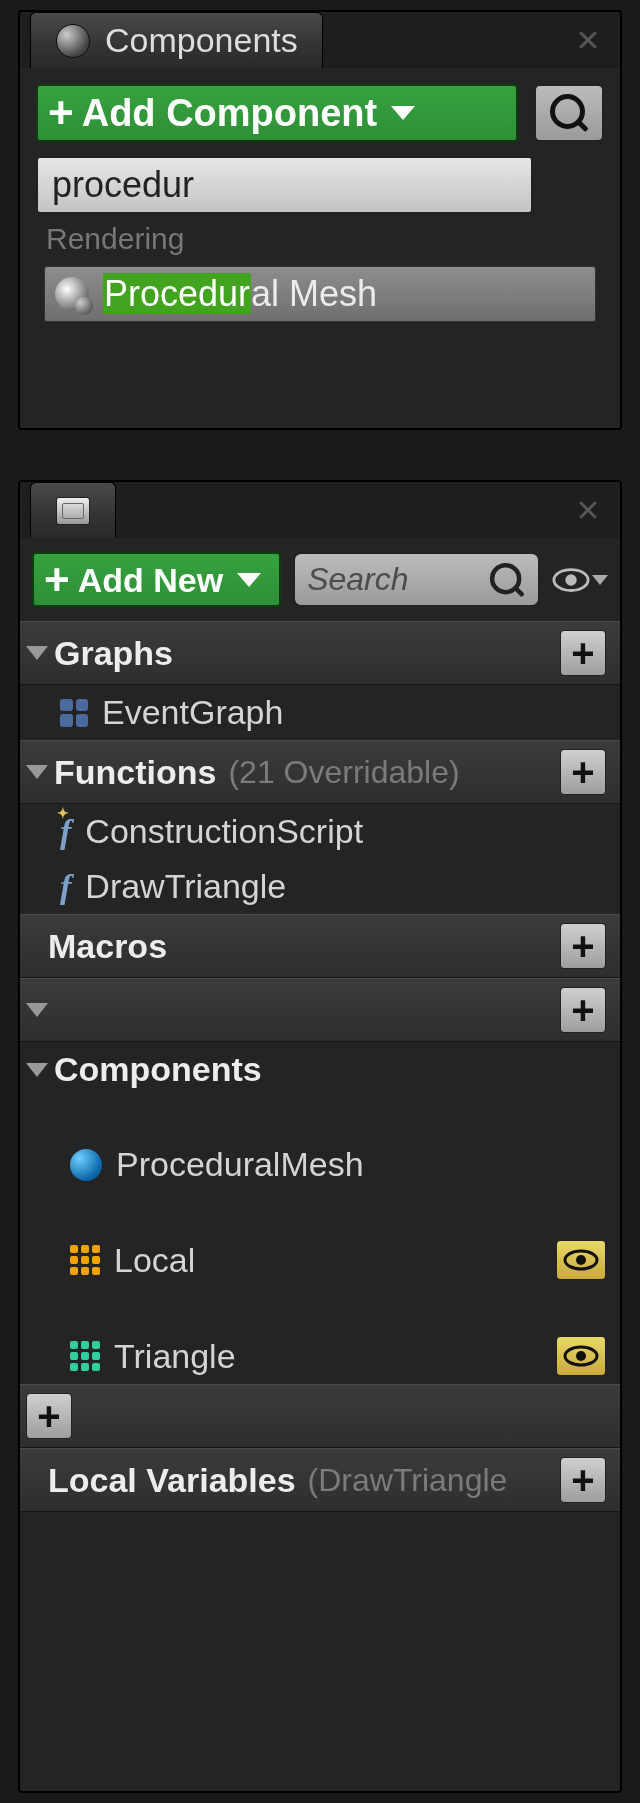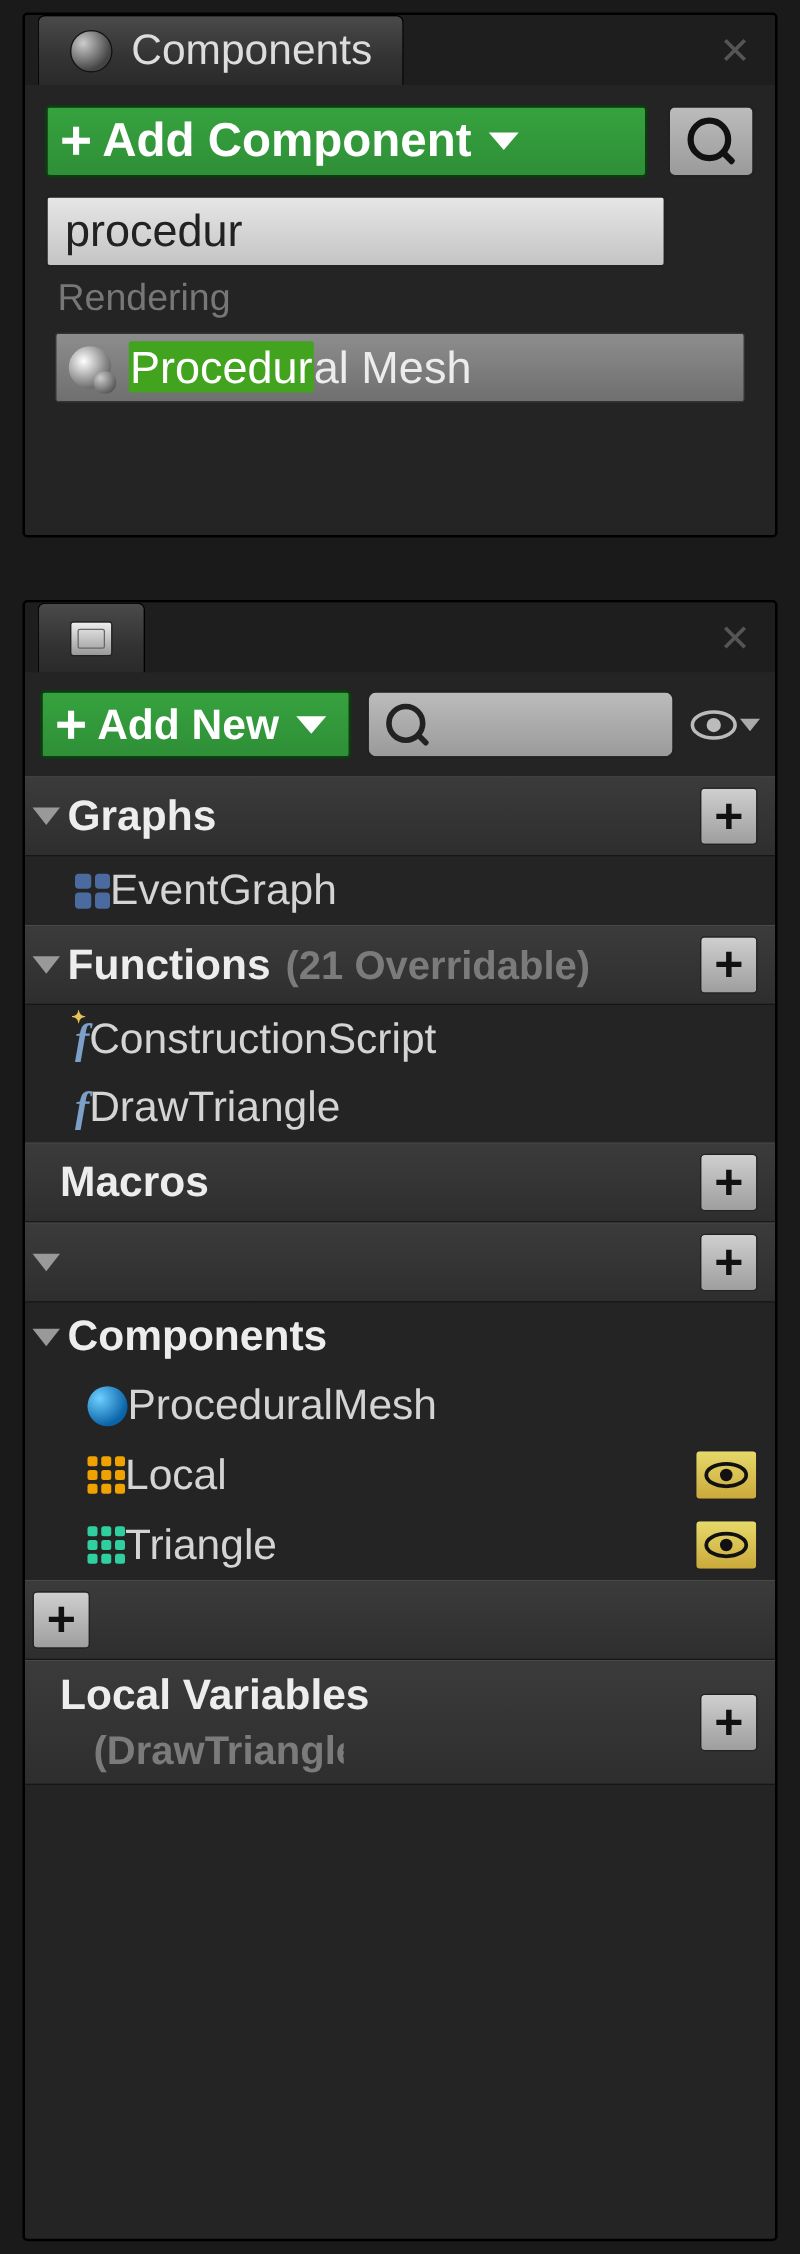--- a/index.html
+++ b/index.html
@@ -45,28 +45,28 @@
   .dropdown-item{ display:flex; align-items:center; gap: 14px; background: linear-gradient(#8d8d8d,#6f6f6f); border:1px solid #333; border-radius:3px; margin: 4px 8px; padding: 6px 10px; font-size: 36px; color: #ececec; cursor:pointer;}
   .mesh-dot     { width: 34px; height:34px; border-radius:50%; background: radial-gradient(circle at 35% 35%, #fff, #6e6e6e 70%); position:relative;}
   .mesh-dot::after{content:"";position:absolute;width:18px;height:18px;border-radius:50%;background:radial-gradient(circle at 30% 30%,#ccc,#333);right:-4px;bottom:-4px;}
   .hl { background:#42a31f; color:#fff; padding:0 1px; border-radius:2px;}
 
   
   .section-row { display:flex; align-items:center; justify-content:space-between; background: linear-gradient(#3b3b3b,#2e2e2e); border-top:1px solid #4a4a4a; border-bottom:1px solid #161616; padding: 8px 14px 8px 6px; }
   .section-left{ display:flex; align-items:center; gap:6px; font-size: 34px; }
   .tri-down    { width:0;height:0;border-left:11px solid transparent;border-right:11px solid transparent;border-top:14px solid #999; transform: rotate(0deg);}
   .section-title{ font-weight:bold; color:#ededed; }
-  .section-sub { color:#7b7b7b; font-size: 32px; margin-left:6px; font-weight:bold;}
+  .section-sub { color:#7b7b7b; font-size: 32px; margin-left:6px; font-weight:normal;}
   .section-sub-trunc { max-width:200px; white-space:nowrap; overflow:hidden; }
 
   .add-plus { width: 46px; height: 46px; background: linear-gradient(#cfcfcf,#9e9e9e); border:1px solid #222; border-radius:4px; display:flex;align-items:center;justify-content:center; cursor:pointer;}
   .add-plus span{ font-size: 40px; font-weight:bold; color:#111; line-height: .8; }
 
-  .tree-item { display:flex; align-items:center; padding: 8px 14px 8px 40px; font-size: 34px; color:#d4d4d4;}
-  .tree-item.sub { padding-left: 50px; }
+  .tree-item { display:flex; align-items:center; gap:14px; padding: 8px 14px 8px 40px; font-size: 34px; color:#d4d4d4;}
+  .tree-item.sub { padding-left: 50px; margin-top: 40px; }
   .eye-btn { margin-left:auto; width:50px;height:40px;background:linear-gradient(#e7d96b,#caa93a);border:1px solid #222;border-radius:4px;display:flex;align-items:center;justify-content:center;cursor:pointer;}
   .eye-btn svg{width:36px;height:22px;}
 
   
   .ic-graph { display:grid; grid-template-columns:1fr 1fr; grid-template-rows:1fr 1fr; gap:3px; width:28px; height:28px;}
   .ic-graph i{background:#4b6aa0;border-radius:3px;}
   .ic-fn    { font-family: Georgia, serif; font-style: italic; font-size: 34px; color:#7da0c9; font-weight:bold;}
   .ic-fn-star{ position:relative; }
   .ic-fn-star::before{content:"✦";position:absolute;left:-3px;top:-8px;font-size:14px;color:#e5c25a;font-style:normal;}
   .ic-sphere{ width:32px;height:32px;border-radius:50%;background:radial-gradient(circle at 30% 30%,#6ed0ff,#0a64a8 70%);} 
@@ -136,20 +136,21 @@
     </div>
 
     <div class="panel-body" style="padding:14px 12px 0 12px;">
       <div class="toolbar-row" style="gap:12px;">
         <div class="btn-green" style="font-size:34px;">
           <span class="plus">+</span>
           <span>Add New</span>
           <span class="caret"></span>
         </div>
         <div class="search-pill">
+          <input placeholder="Search" style="">
           <span class="search-mag" style="transform:scale(0.9);"></span>
         </div>
         <div class="vis-btn">
           <svg class="vis-eye" viewBox="0 0 40 26">
               <ellipse cx="20" cy="13" rx="18" ry="11" fill="none" stroke="#bbb" stroke-width="3"></ellipse>
               <circle cx="20" cy="13" r="6" fill="#bbb"></circle>
             </svg>
           <span class="vis-caret"></span>
         </div>
       </div>
@@ -262,21 +263,21 @@
         </span>
     </div>
 
     <div class="section-row">
       <div class="add-plus">
           <span>+</span>
         </div>
     </div>
 
     <div class="section-row">
-      <div class="section-left" style="padding-left:22px;overflow:hidden;flex-direction:column;">
+      <div class="section-left" style="padding-left:22px;overflow:hidden;">
           <span class="section-title">Local Variables</span>
           <span class="section-sub section-sub-trunc">(DrawTriangle)</span>
         </div>
       <div class="add-plus">
           <span>+</span>
         </div>
     </div>
 
   </div>
 </div>

